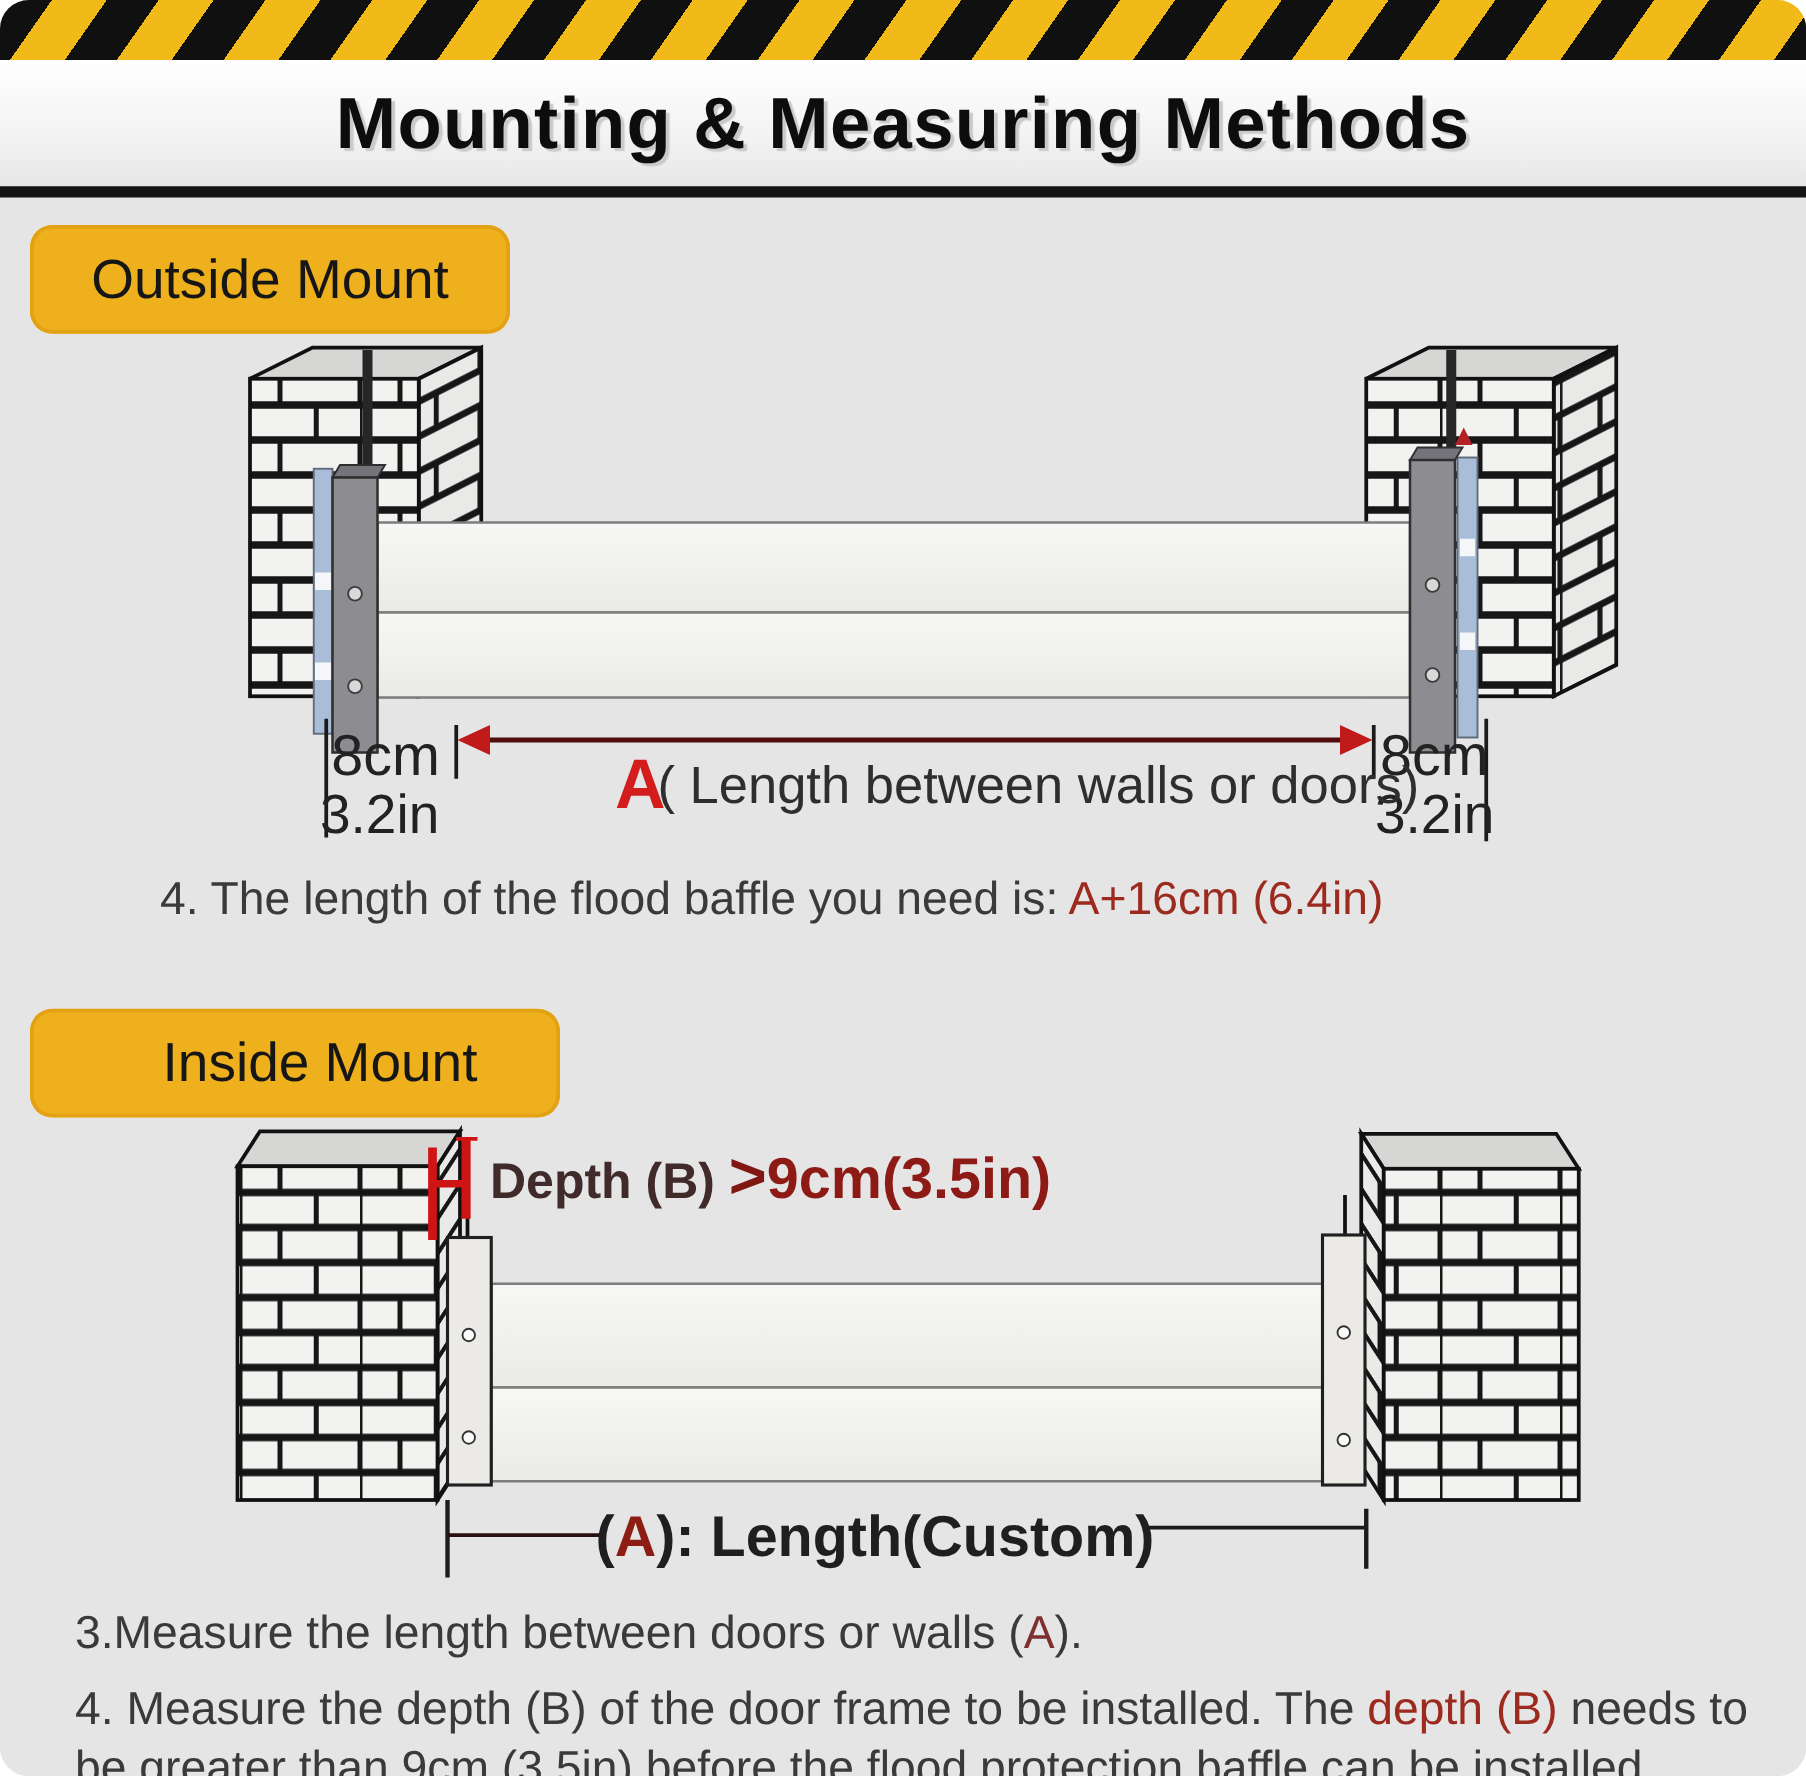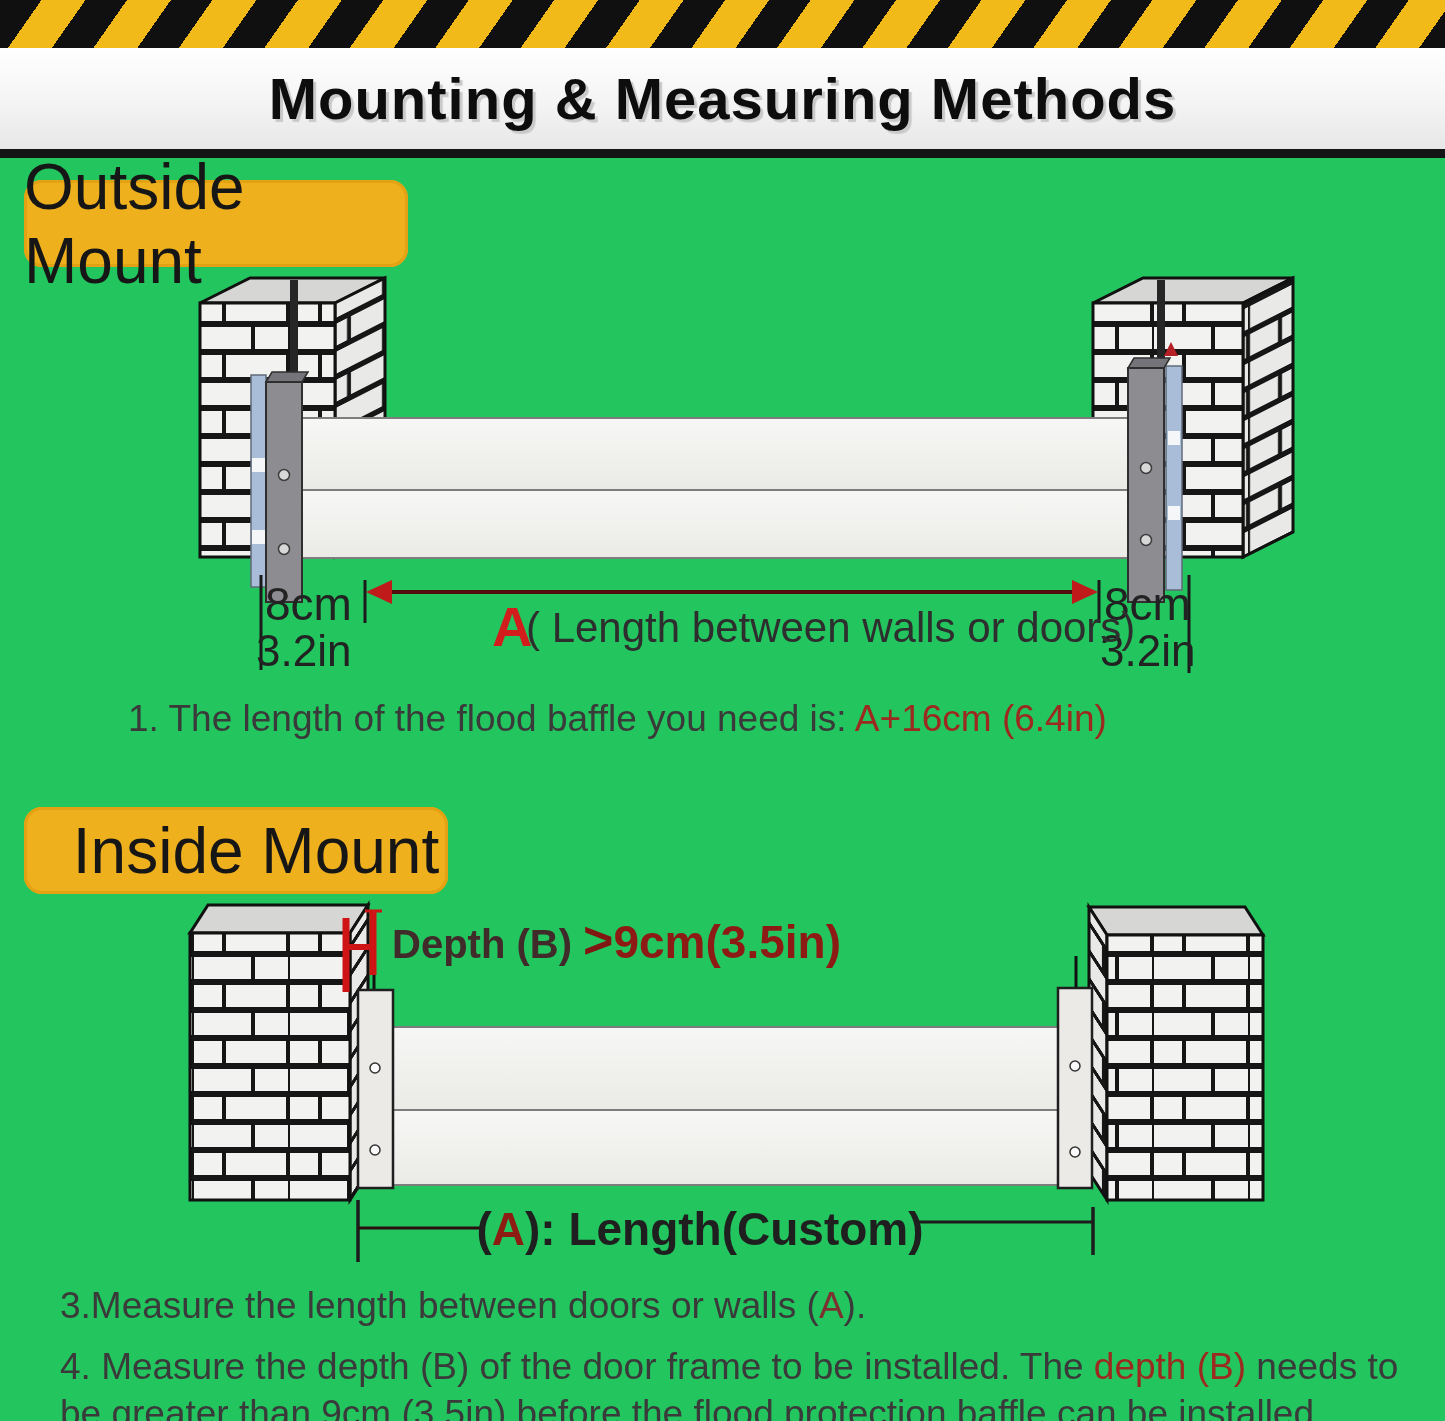--- a/index.html
+++ b/index.html
@@ -1,32 +1,32 @@
 <!DOCTYPE html>
 <html><head>
 <meta charset="utf-8">
 <style>
   html,body{margin:0;padding:0;background:#fff;}
-  .page{position:relative;width:1445px;height:1421px;background:#22c55e;overflow:hidden;
-        font-family:"Liberation Sans",sans-serif;}
+  .page{position:relative;width:1445px;height:1421px;background:#e5e5e5;overflow:hidden;
+        font-family:"Liberation Sans",sans-serif;border-radius:23px;}
 
   
   .stripe-band{position:absolute;top:0;left:0;width:1445px;height:48px;
       background:repeating-linear-gradient(125deg,#101010 0 34px,#f2ba18 34px 70px);}
   .title-band{position:absolute;top:48px;left:0;width:1445px;height:101px;
       background:linear-gradient(180deg,#ffffff 0%,#f4f4f4 55%,#e7e7e7 100%);
       display:flex;align-items:center;justify-content:center;}
   .title-band h1{margin:0;font-size:58px;font-weight:bold;color:#0d0d0d;letter-spacing:1px;
       text-shadow:3px 3px 1px #c9c9c9;}
   .title-rule{position:absolute;top:149px;left:0;width:1445px;height:9px;background:#141414;}
 
   
   .badge{position:absolute;left:24px;width:384px;height:87px;background:#efb01e;
       border-radius:18px;display:flex;align-items:center;justify-content:center;
-      font-size:64px;color:#161616;box-shadow:inset 0 0 0 3px #e3a213;}
+      font-size:44px;color:#161616;box-shadow:inset 0 0 0 3px #e3a213;}
   .badge.outside{top:180px;}
   .badge.inside{top:807px;padding-left:40px;}
 
   
   .diagram{position:absolute;left:0;width:1420px;}
   .diagram.outside{top:268px;height:410px;}
   .diagram.inside{top:898px;height:375px;font-weight:bold;}
   svg{display:block;}
   svg text{font-family:"Liberation Sans",sans-serif;}
 
@@ -130,21 +130,21 @@
     <text x="265" y="352" font-size="46" fill="#222">8cm</text>
     <text x="256" y="398" font-size="44" fill="#222">3.2in</text>
     <text x="1104" y="352" font-size="46" fill="#222">8cm</text>
     <text x="1100" y="398" font-size="44" fill="#222">3.2in</text>
     <text x="492" y="378" font-size="56" font-weight="bold" fill="#d31d1d">A</text>
     <text x="526" y="374" font-size="42" fill="#2e2e2e">( Length between walls or doors)</text>
   </svg>
   </div>
 
   <div class="steps steps-outside">
-    <p><span>1. The length of the flood baffle you need is: </span><span class="red">A+16cm (6.4in)</span></p>
+    <p><span>4. The length of the flood baffle you need is: </span><span class="red">A+16cm (6.4in)</span></p>
   </div>
 
   <div class="diagram inside">
   <svg width="1445" height="375" viewBox="0 0 1445 375">
     <defs>
       <pattern id="bricks2" width="96" height="56" patternUnits="userSpaceOnUse">
         <rect width="96" height="56" fill="#161616"></rect>
         <rect x="2" y="3" width="57" height="22" fill="#f2f2f0"></rect>
         <rect x="63" y="3" width="33" height="22" fill="#f2f2f0"></rect>
         <rect x="2" y="31" width="28" height="22" fill="#f2f2f0"></rect>

